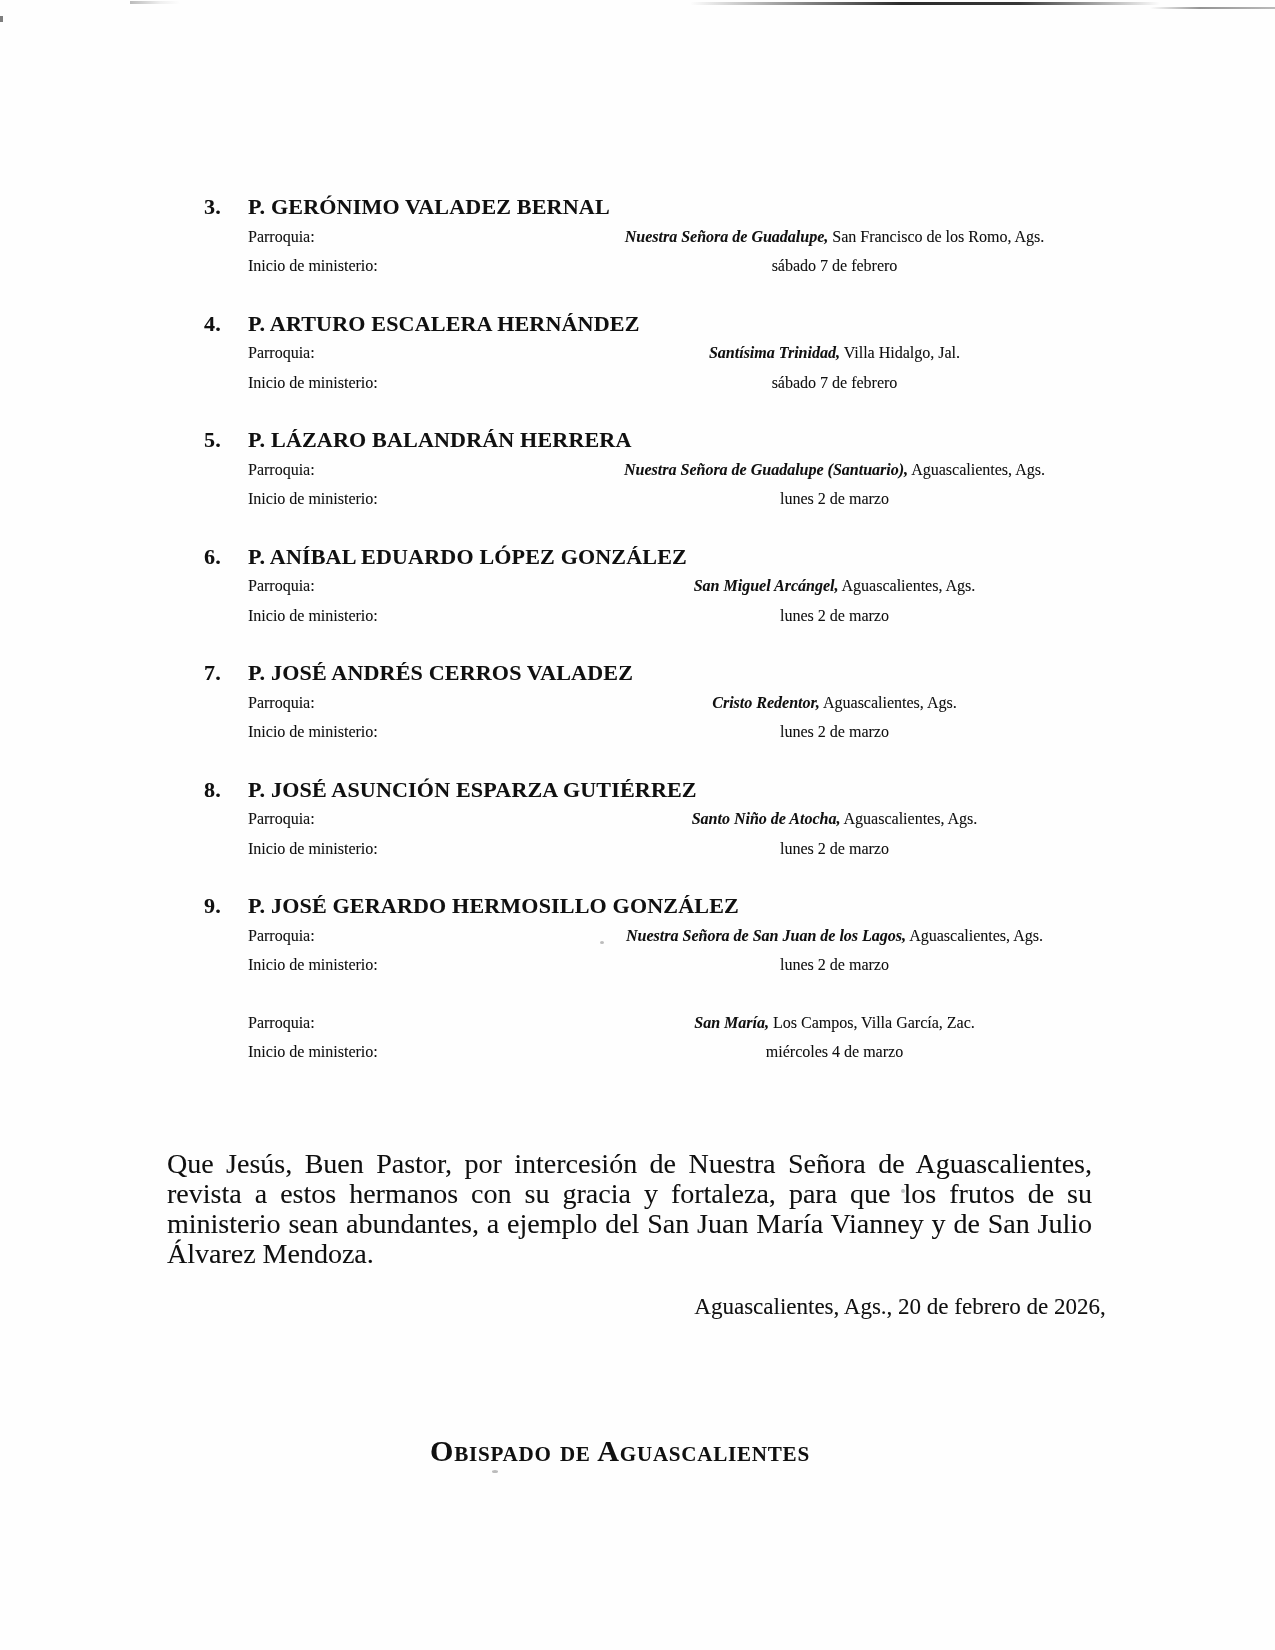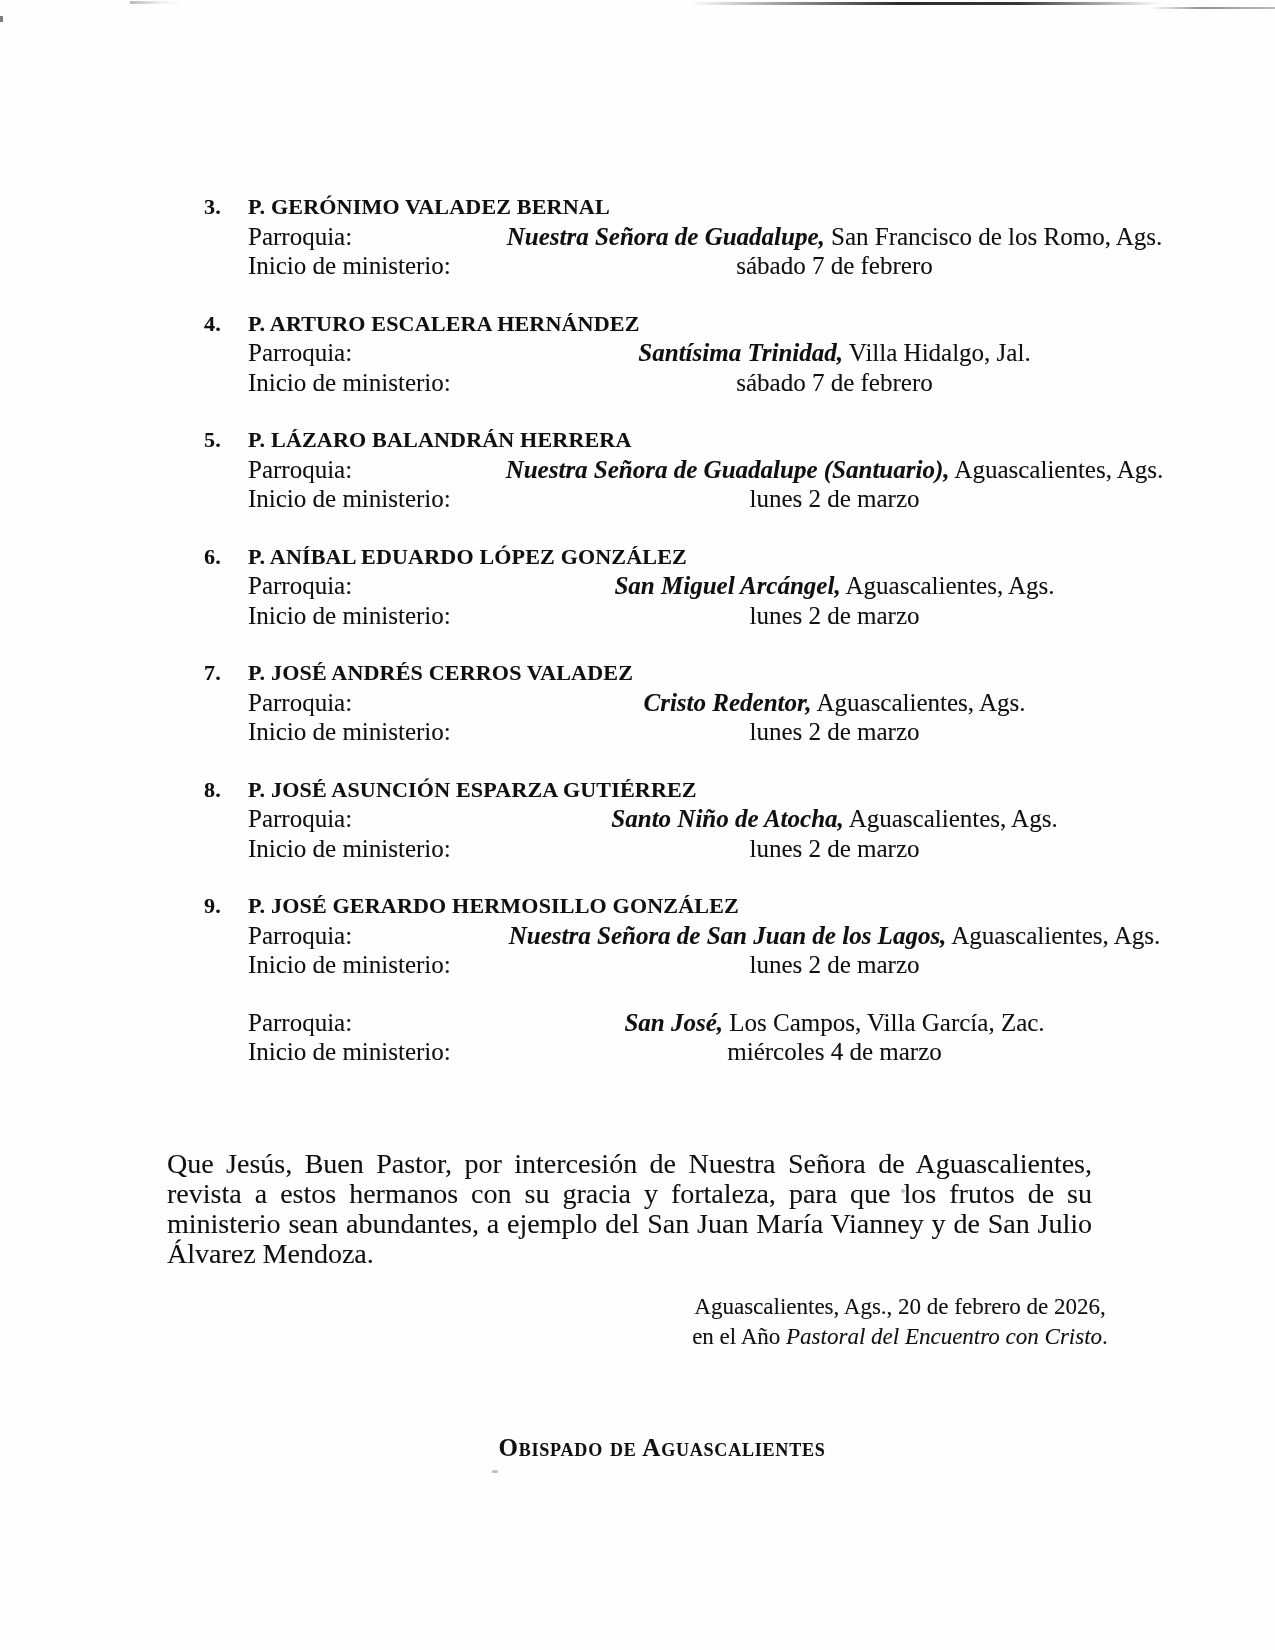--- a/index.html
+++ b/index.html
@@ -46,21 +46,21 @@
     display: flex;
     font-weight: bold;
     font-size: 22px;
     line-height: 29.5px;
     letter-spacing: 0.2px;
   }
   .entry-num { flex: none; width: 44px; }
   .entry-row {
     display: flex;
     padding-left: 44px;
-    font-size: 25px;
+    font-size: 16px;
     line-height: 29.5px;
   }
   .row-label { flex: none; width: 207px; }
   .row-value { flex: 1 1 auto; text-align: center; }
   .parish-name { font-weight: bold; font-style: italic; }
 
   
   .closing {
     position: absolute;
     top: 1149px; left: 167px; width: 925px;
@@ -79,23 +79,22 @@
   }
 
   
   .footer-title {
     position: absolute;
     top: 1434px; left: 620px;
     transform: translateX(-50%);
     white-space: nowrap;
     font-weight: bold;
     font-variant: small-caps;
-    font-size: 25px;
+    font-size: 30px;
     letter-spacing: 0.8px;
-    margin-left: 42px;
   }
 </style>
 </head>
 <body>
 
 <div class="page">
 
   <div class="scan-line-a"></div>
   <div class="scan-line-b"></div>
   <div class="scan-mark-left"></div>
@@ -206,31 +205,30 @@
       </div>
       <div class="entry-row">
         <span class="row-label">Inicio de ministerio:</span>
         <span class="row-value">lunes 2 de marzo</span>
       </div>
     </div>
 
     <div class="entry">
       <div class="entry-row">
         <span class="row-label">Parroquia:</span>
-        <span class="row-value"><span class="parish-name">San José,</span> <span class="parish-location">Los Campos, Villa García, Zac.</span></span>
+        <span class="row-value"><span class="parish-name">San María,</span> <span class="parish-location">Los Campos, Villa García, Zac.</span></span>
       </div>
       <div class="entry-row">
         <span class="row-label">Inicio de ministerio:</span>
         <span class="row-value">miércoles 4 de marzo</span>
       </div>
     </div>
   </div>
 
   <p class="closing">Que Jesús, Buen Pastor, por intercesión de Nuestra Señora de Aguascalientes, revista a estos hermanos con su gracia y fortaleza, para que los frutos de su ministerio sean abundantes, a ejemplo del San Juan María Vianney y de San Julio Álvarez Mendoza.</p>
 
   <div class="dateline">
     <div>Aguascalientes, Ags., 20 de febrero de 2026,</div>
-    <div><span>en el Año</span> <i>Pastoral del Encuentro con Cristo</i><span>.</span></div>
   </div>
 
   <div class="footer-title">Obispado de Aguascalientes</div>
 
 </div>
 
 </body></html>

